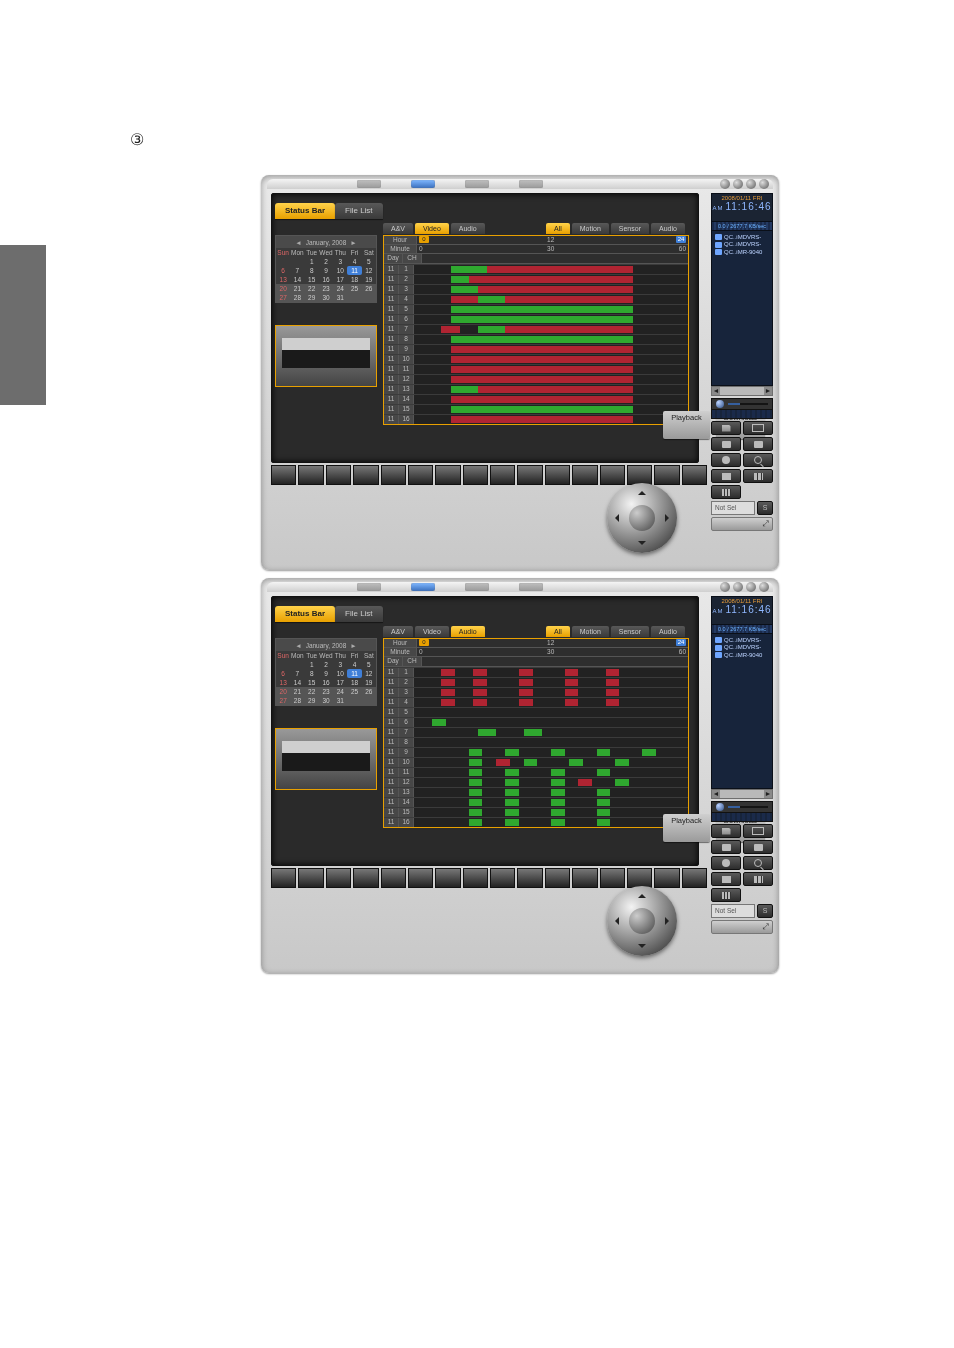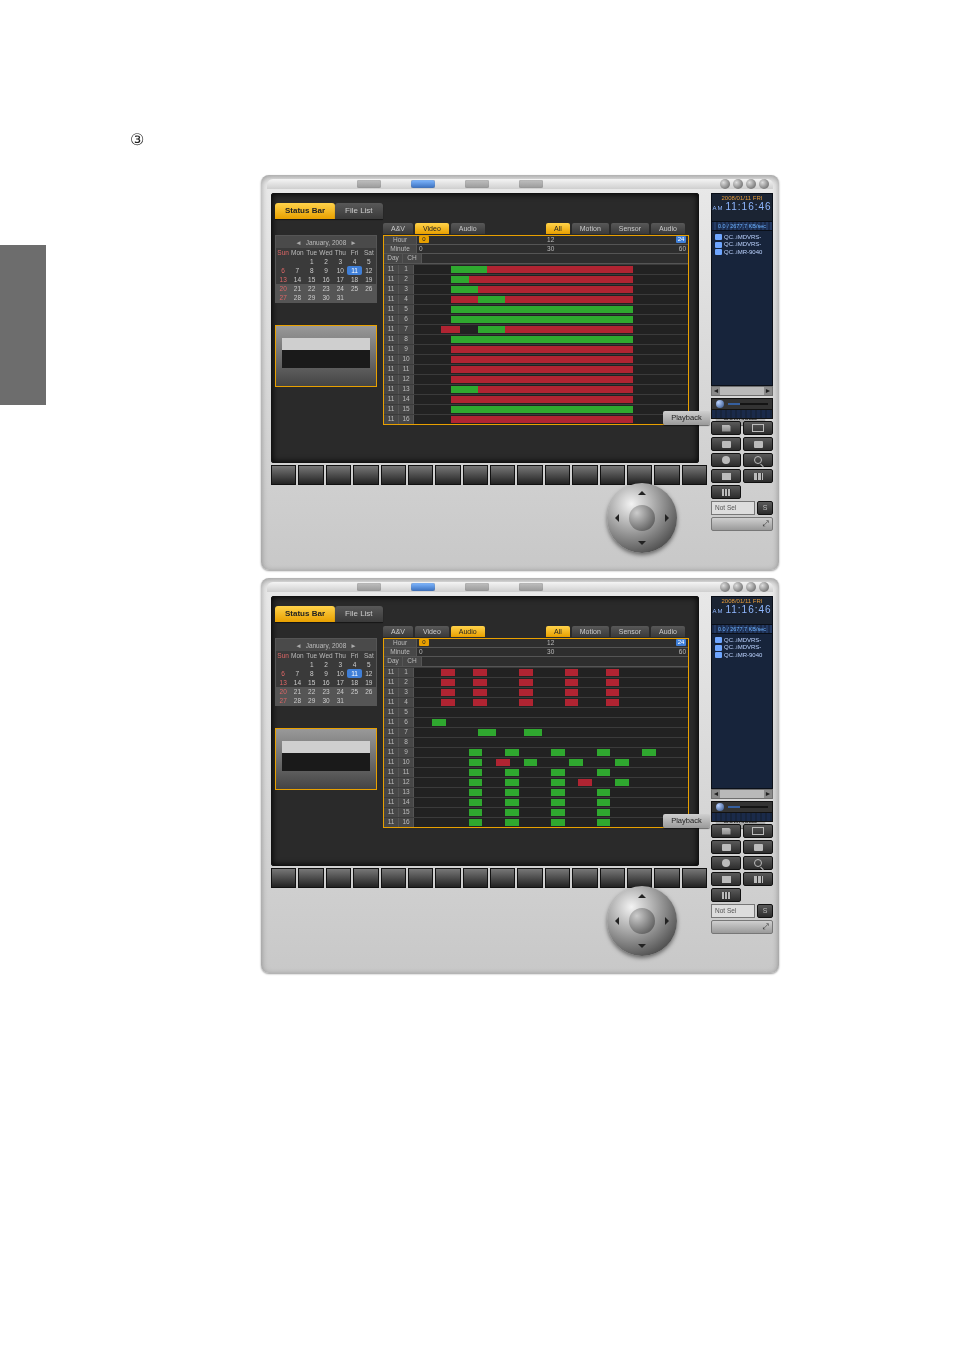--- a/index.html
+++ b/index.html
@@ -42,21 +42,21 @@
 .minrow .scale span.a{left:2px;} .minrow .scale span.b{left:48%;} .minrow .scale span.c{right:2px;}
 .hrbadge{position:absolute;left:2px;top:0;width:10px;height:7px;background:#e8a000;color:#222;font-size:6px;text-align:center;line-height:7px;border-radius:1px;}
 .hrbadge.r{left:auto;right:2px;background:#3f7fd8;color:#fff;}
 .chrow{display:flex;height:9px;border-top:1px solid #3b3b3b;}
 .chd{width:14px;text-align:center;font-size:6.5px;color:#bbb;background:#474747;border-right:1px solid #555;}
 .chc{width:14px;text-align:center;font-size:6.5px;color:#bbb;background:#474747;border-right:1px solid #555;}
 .chtrack{flex:1;position:relative;background:#222;}
 .seg{position:absolute;top:1px;height:7px;}
 .seg.r{background:#b02432;} .seg.g{background:#2fa82f;}
 .btns{position:absolute;right:14px;top:236px;display:flex;gap:6px;}
-.btn{height:14px;padding:0 8px;line-height:14px;font-size:7.5px;border-radius:2px;background:linear-gradient(#cfcfcf,#9a9a9a);color:#222;box-shadow:0 1px 1px rgba(0,0,0,.5);}
+.btn{height:28px;padding:0 8px;line-height:14px;font-size:7.5px;border-radius:2px;background:linear-gradient(#cfcfcf,#9a9a9a);color:#222;box-shadow:0 1px 1px rgba(0,0,0,.5);}
 .thumbs{position:absolute;left:10px;top:290px;right:72px;height:20px;display:flex;gap:2px;}
 .thumb{flex:1;background:linear-gradient(#777,#222);border:1px solid #111;}
 .jog{position:absolute;left:346px;top:308px;width:70px;height:70px;border-radius:50%;background:radial-gradient(circle at 35% 30%,#f3f3f3,#777 60%,#222);box-shadow:0 2px 4px rgba(0,0,0,.5);}
 .jog::after{content:"";position:absolute;left:22px;top:22px;width:26px;height:26px;border-radius:50%;background:radial-gradient(circle at 30% 30%,#ccc,#444);}
 .jogarr{position:absolute;width:0;height:0;border:4px solid transparent;}
 .jogarr.u{top:4px;left:31px;border-bottom-color:#222;}
 .jogarr.d{bottom:4px;left:31px;border-top-color:#222;}
 .jogarr.l{left:4px;top:31px;border-right-color:#222;}
 .jogarr.r{right:4px;top:31px;border-left-color:#222;}
 .sidebar{position:absolute;right:6px;top:18px;width:62px;bottom:8px;}

